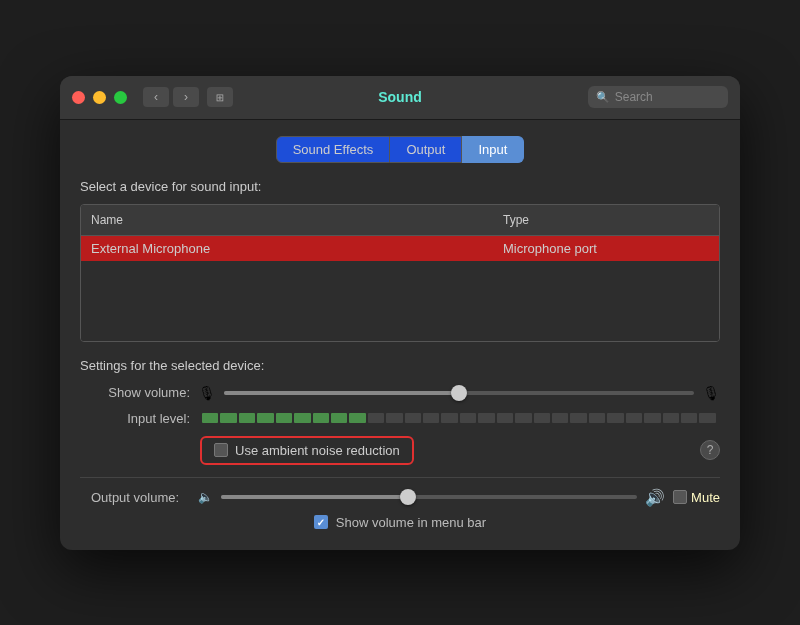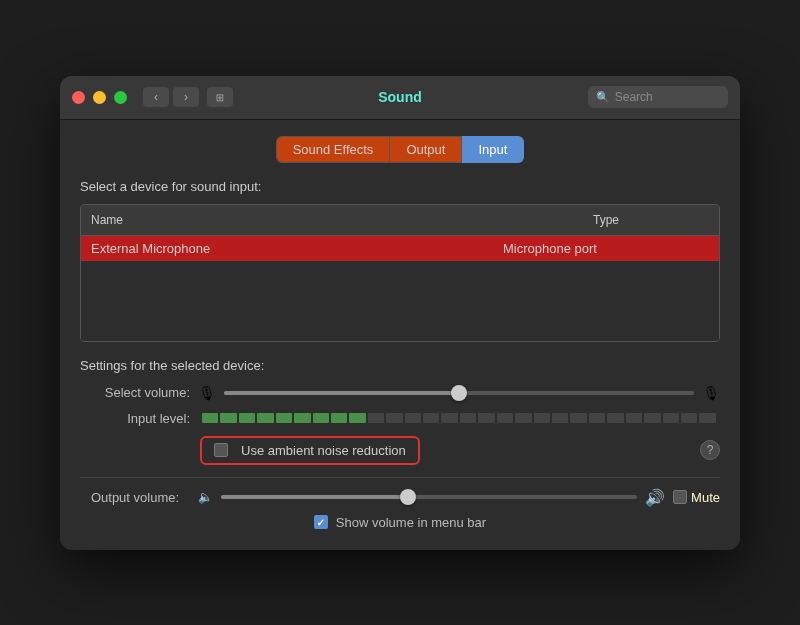--- a/index.html
+++ b/index.html
@@ -107,21 +107,21 @@
       display: flex;
       justify-content: center;
       margin-bottom: 16px;
       gap: 0;
     }
     .tab {
       padding: 5px 16px;
       font-size: 13px;
       color: #ccc;
       cursor: pointer;
-      background: #c2410c;
+      background: #1d4ed8;
       border: 1px solid #555;
     }
     .tab:first-child { border-radius: 6px 0 0 6px; }
     .tab:last-child { border-radius: 0 6px 6px 0; }
     .tab + .tab { border-left: none; }
     .tab.active {
       background: #5a8ed4;
       color: #fff;
       border-color: #5a8ed4;
     }
@@ -143,21 +143,21 @@
       background: #3a3a3a;
       border-bottom: 1px solid #555;
       padding: 8px 10px;
     }
     .table-header-cell {
       color: #ccc;
       font-size: 12px;
       font-weight: 500;
     }
     .table-header-cell.name { flex: 2; }
-    .table-header-cell.type { flex: 1; text-align: center; }
+    .table-header-cell.type { flex: 1; }
     .table-row {
       display: flex;
       padding: 5px 10px;
       background: #b91c1c;
     }
     .table-cell {
       color: #ccc;
       font-size: 13px;
     }
     .table-cell.name { flex: 2; }
@@ -234,21 +234,21 @@
       align-items: center;
       justify-content: space-between;
       margin-bottom: 12px;
       margin-top: 2px;
     }
     .noise-box {
       display: flex;
       border: 2px solid #e03030;
       border-radius: 6px;
       padding: 5px 12px;
-      gap: 13px;
+      gap: 7px;
       margin-left: 120px;
     }
     .checkbox {
       width: 14px;
       height: 14px;
       background: #555;
       border: 1px solid #777;
       border-radius: 2px;
       display: flex;
       align-items: center;
@@ -362,21 +362,21 @@
       <div class="table-row">
         <div class="table-cell name">External Microphone</div>
         <div class="table-cell type">Microphone port</div>
       </div>
       <div class="table-empty"></div>
     </div>
 
     <div class="settings-label">Settings for the selected device:</div>
 
     <div class="setting-row">
-      <div class="setting-name">Select volume:</div>
+      <div class="setting-name">Show volume:</div>
       <span class="mic-icon">🎙</span>
       <div class="slider-track" style="position:relative;">
         <div class="slider-fill" style="width:50%"></div>
         <div class="slider-thumb" style="left: calc(50% - 8px);"></div>
       </div>
       <span class="mic-loud-icon">🎙</span>
     </div>
 
     <div class="setting-row">
       <div class="setting-name">Input level:</div>

